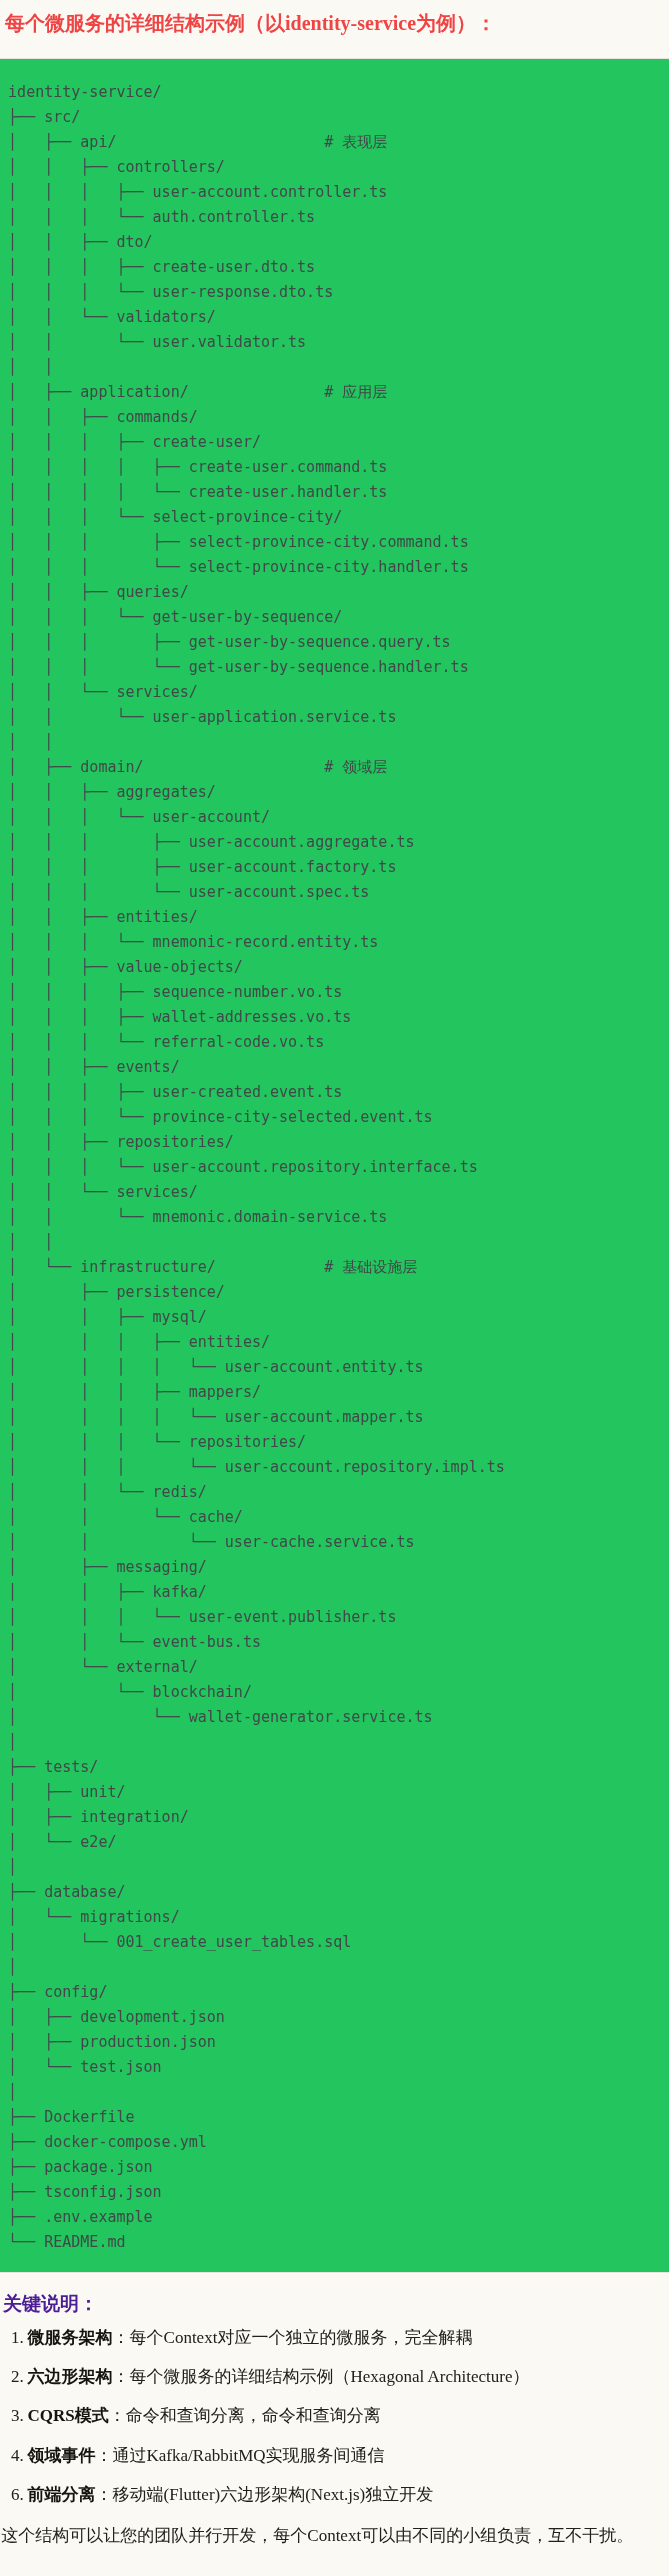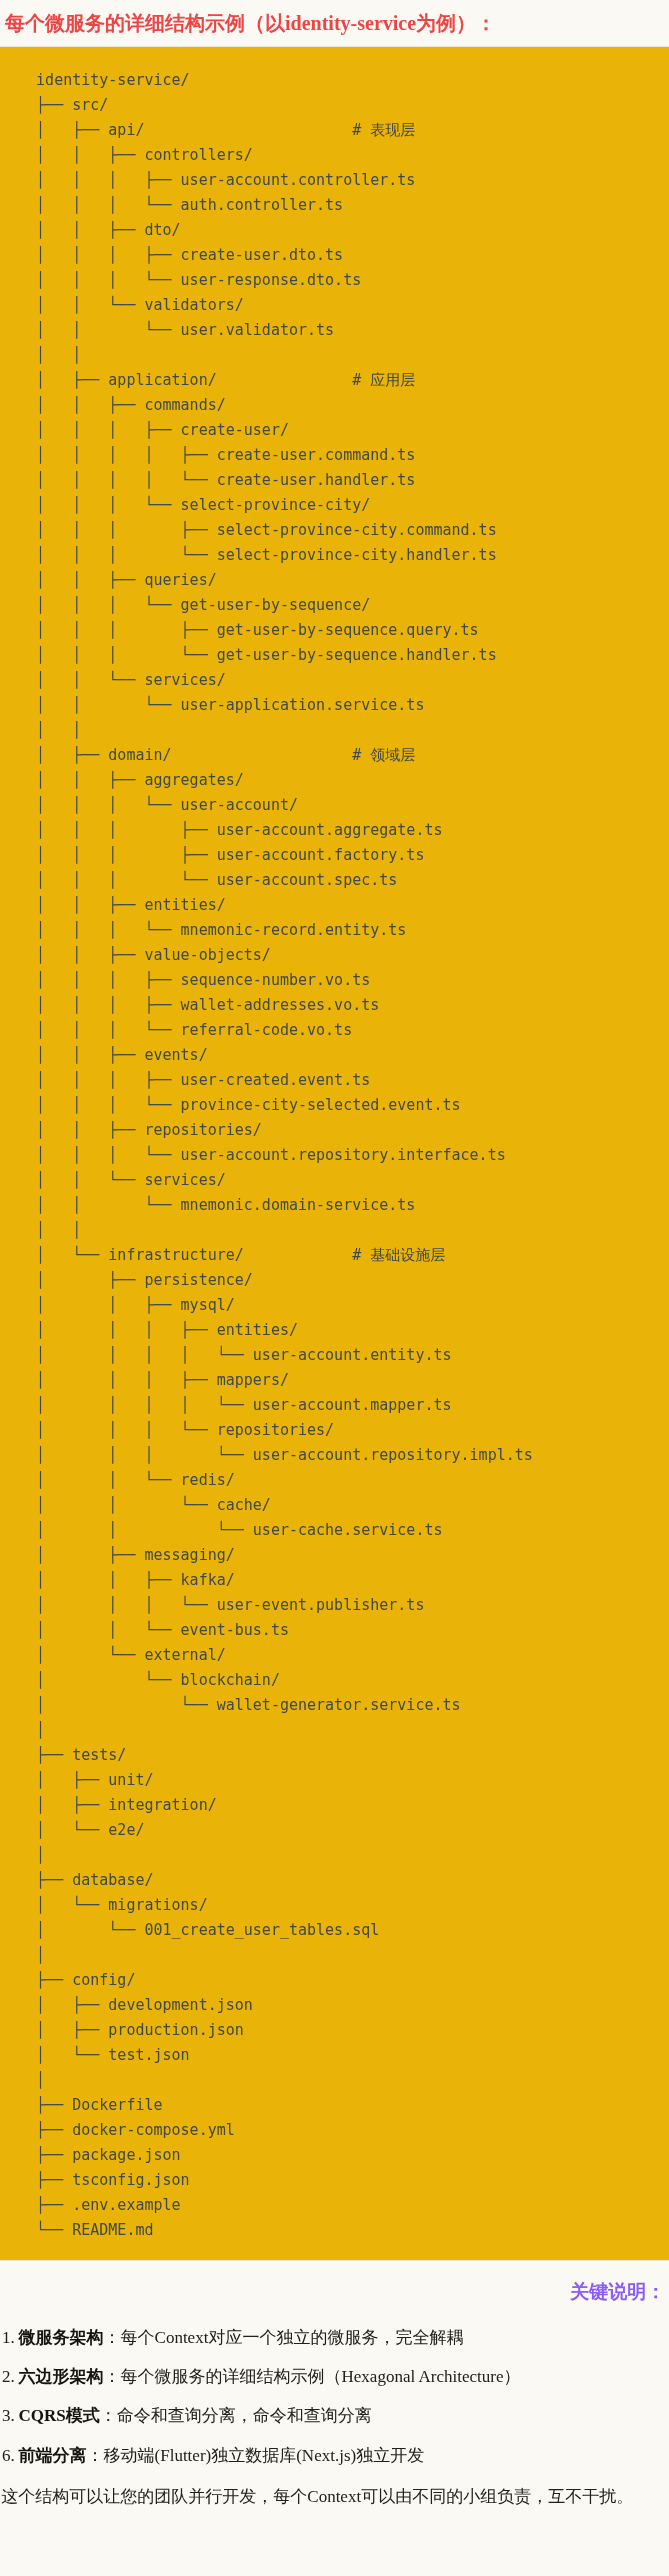--- a/index.html
+++ b/index.html
@@ -19,47 +19,45 @@
   }
   h1.doc-title {
     margin: 10px 5px 0 5px;
     font-size: 20px;
     line-height: 27.5px;
     font-weight: bold;
     color: #ef4444;
     font-family: "Liberation Serif", serif;
   }
   .code-block {
-    margin-top: 8px;
+    margin-top: 20px;
     border-top: 0.6px solid #e7e4db;
     border-bottom: 0.6px solid #e7e4db;
-    background: #eab308;
-    padding-left: 28px;
+    background: #22c55e;
   }
   .code-block pre {
     margin: 0;
     padding: 21px 8.8px 17.5px 8.1px;
     font-family: "DejaVu Sans Mono", monospace;
     font-size: 15px;
     line-height: 25px;
     color: #414849;
     white-space: pre;
     overflow: hidden;
   }
   h2.notes-heading {
     margin: 17.5px 3.8px 0 3.1px;
     font-size: 19px;
     line-height: 25px;
     font-weight: bold;
-    color: #8b5cf6;
-    text-align: right;
+    color: #4c1d95;
   }
   .notes {
-    margin-top: 21px;
-    padding-left: 2px;
+    margin-top: 9px;
+    padding-left: 11px;
   }
   .note-item {
     font-size: 17px;
     line-height: 25px;
     margin-bottom: 14.4px;
     color: #21201b;
   }
   .note-num {
     margin-right: 3.8px;
   }
@@ -179,23 +177,26 @@
     </div>
 
     <div class="note-item">
       <span class="note-num">2.</span><span class="note-label">六边形架构</span><span class="note-colon">：</span><span class="note-text">每个微服务的详细结构示例（Hexagonal Architecture）</span>
     </div>
 
     <div class="note-item">
       <span class="note-num">3.</span><span class="note-label">CQRS模式</span><span class="note-colon">：</span><span class="note-text">命令和查询分离，命令和查询分离</span>
     </div>
 
-
-
-    <div class="note-item">
-      <span class="note-num">6.</span><span class="note-label">前端分离</span><span class="note-colon">：</span><span class="note-text">移动端(Flutter)独立数据库(Next.js)独立开发</span>
+    <div class="note-item">
+      <span class="note-num">4.</span><span class="note-label">领域事件</span><span class="note-colon">：</span><span class="note-text">通过Kafka/RabbitMQ实现服务间通信</span>
+    </div>
+
+
+    <div class="note-item">
+      <span class="note-num">6.</span><span class="note-label">前端分离</span><span class="note-colon">：</span><span class="note-text">移动端(Flutter)六边形架构(Next.js)独立开发</span>
     </div>
   </div>
 
   <p class="closing-paragraph">这个结构可以让您的团队并行开发，每个Context可以由不同的小组负责，互不干扰。</p>
 
 </div>
 
 
 </body></html>

